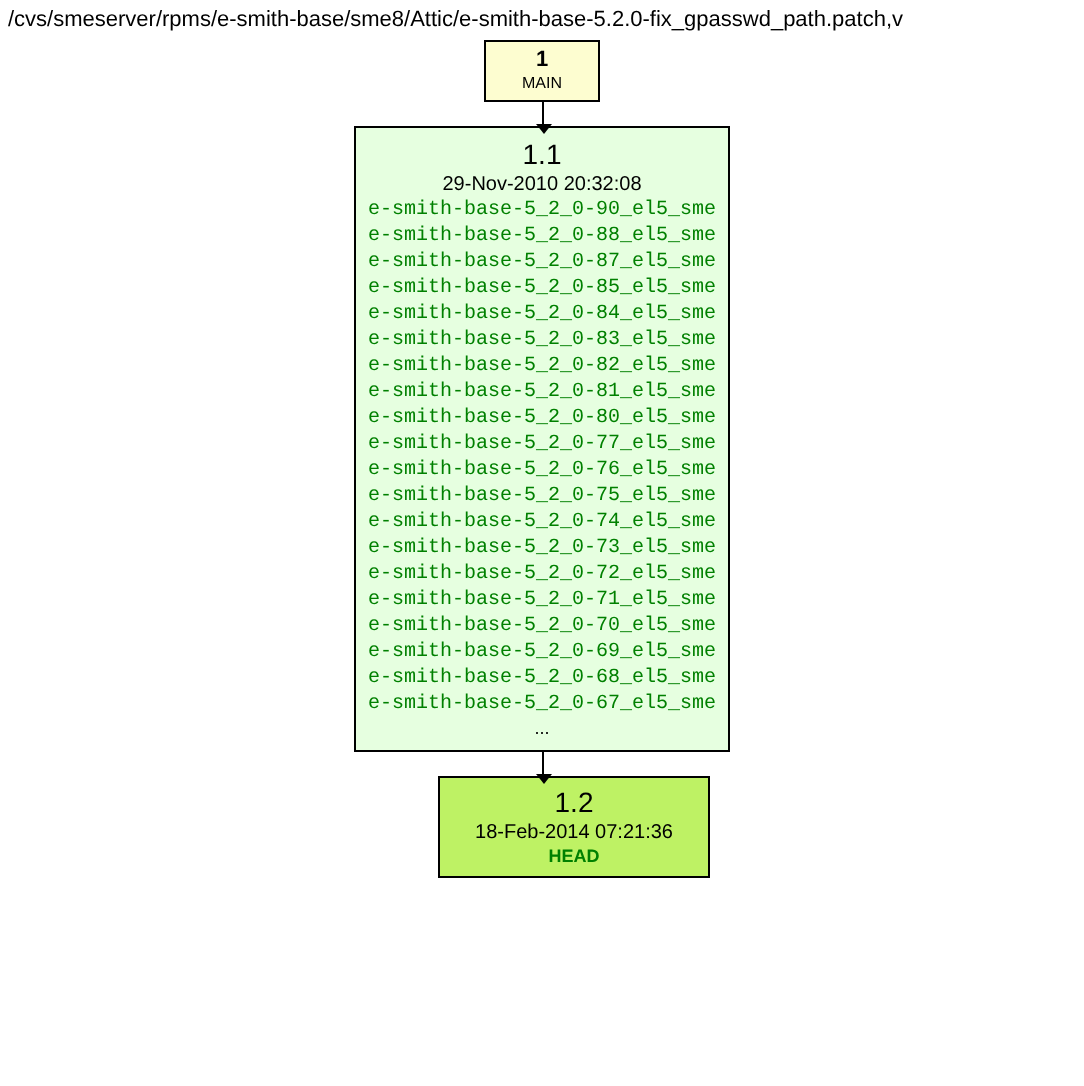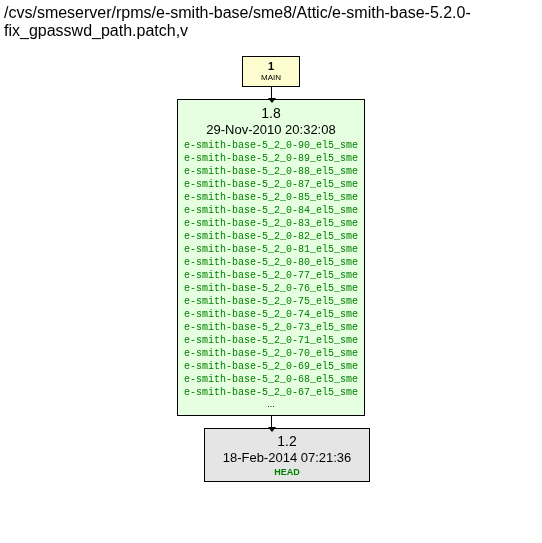--- a/index.html
+++ b/index.html
@@ -5,22 +5,22 @@
     body {
       font-family: sans-serif;
       font-size: 11px;
       margin: 0;
       padding: 4px;
       background: #fff;
       width: 542px;
       box-sizing: border-box;
     }
     .header {
-      font-size: 16px;
-      margin-bottom: 16px;
+      font-size: 11px;
+      margin-bottom: 4px;
     }
     .header-path {
       color: #000;
     }
     .header-info {
       color: #000;
     }
     .diagram {
       position: relative;
       width: 100%;
@@ -73,39 +73,39 @@
       font-size: 10px;
       line-height: 1.3;
     }
     .rev-box .rev-num {
       font-family: sans-serif;
       font-size: 14px;
       font-weight: normal;
     }
     .rev-box .rev-date {
       font-family: sans-serif;
-      font-size: 13px;
+      font-size: 10px;
     }
     .rev-box .tag {
       color: #008000;
     }
     .rev-box .head {
       color: #008000;
       font-family: sans-serif;
       font-weight: bold;
       font-size: 9px;
     }
     .rev-box .ellipsis {
       color: #000;
       font-family: sans-serif;
       font-size: 9px;
     }
     .rev-box.small {
       padding: 3px 18px;
-      background: #e5e5e5;
+      background: #bef264;
       margin-left: 32px;
     }
   </style>
 </head>
 <body>
 
 <div class="header">
   <div class="header-path">/cvs/smeserver/rpms/e-smith-base/sme8/Attic/e-smith-base-5.2.0-fix_gpasswd_path.patch,v</div>
 </div>
 
@@ -113,38 +113,38 @@
   <div class="node">
     <div class="main-box">
       <div class="main-num">1</div>
       <div class="main-label">MAIN</div>
     </div>
     <div class="arrow-down"></div>
   </div>
 
   <div class="node">
     <div class="rev-box" id="rev1box">
-      <div class="rev-num">1.8</div>
+      <div class="rev-num">1.1</div>
       <div class="rev-date">29-Nov-2010 20:32:08</div>
       <div id="tags-container">
           <div class="tag">e-smith-base-5_2_0-90_el5_sme</div>
-          <div class="tag">e-smith-base-5_2_0-89_el5_sme</div>
           <div class="tag">e-smith-base-5_2_0-88_el5_sme</div>
           <div class="tag">e-smith-base-5_2_0-87_el5_sme</div>
           <div class="tag">e-smith-base-5_2_0-85_el5_sme</div>
           <div class="tag">e-smith-base-5_2_0-84_el5_sme</div>
           <div class="tag">e-smith-base-5_2_0-83_el5_sme</div>
           <div class="tag">e-smith-base-5_2_0-82_el5_sme</div>
           <div class="tag">e-smith-base-5_2_0-81_el5_sme</div>
           <div class="tag">e-smith-base-5_2_0-80_el5_sme</div>
           <div class="tag">e-smith-base-5_2_0-77_el5_sme</div>
           <div class="tag">e-smith-base-5_2_0-76_el5_sme</div>
           <div class="tag">e-smith-base-5_2_0-75_el5_sme</div>
           <div class="tag">e-smith-base-5_2_0-74_el5_sme</div>
           <div class="tag">e-smith-base-5_2_0-73_el5_sme</div>
+          <div class="tag">e-smith-base-5_2_0-72_el5_sme</div>
           <div class="tag">e-smith-base-5_2_0-71_el5_sme</div>
           <div class="tag">e-smith-base-5_2_0-70_el5_sme</div>
           <div class="tag">e-smith-base-5_2_0-69_el5_sme</div>
           <div class="tag">e-smith-base-5_2_0-68_el5_sme</div>
           <div class="tag">e-smith-base-5_2_0-67_el5_sme</div>
         </div>
       <div class="ellipsis">...</div>
     </div>
     <div class="arrow-down"></div>
   </div>

